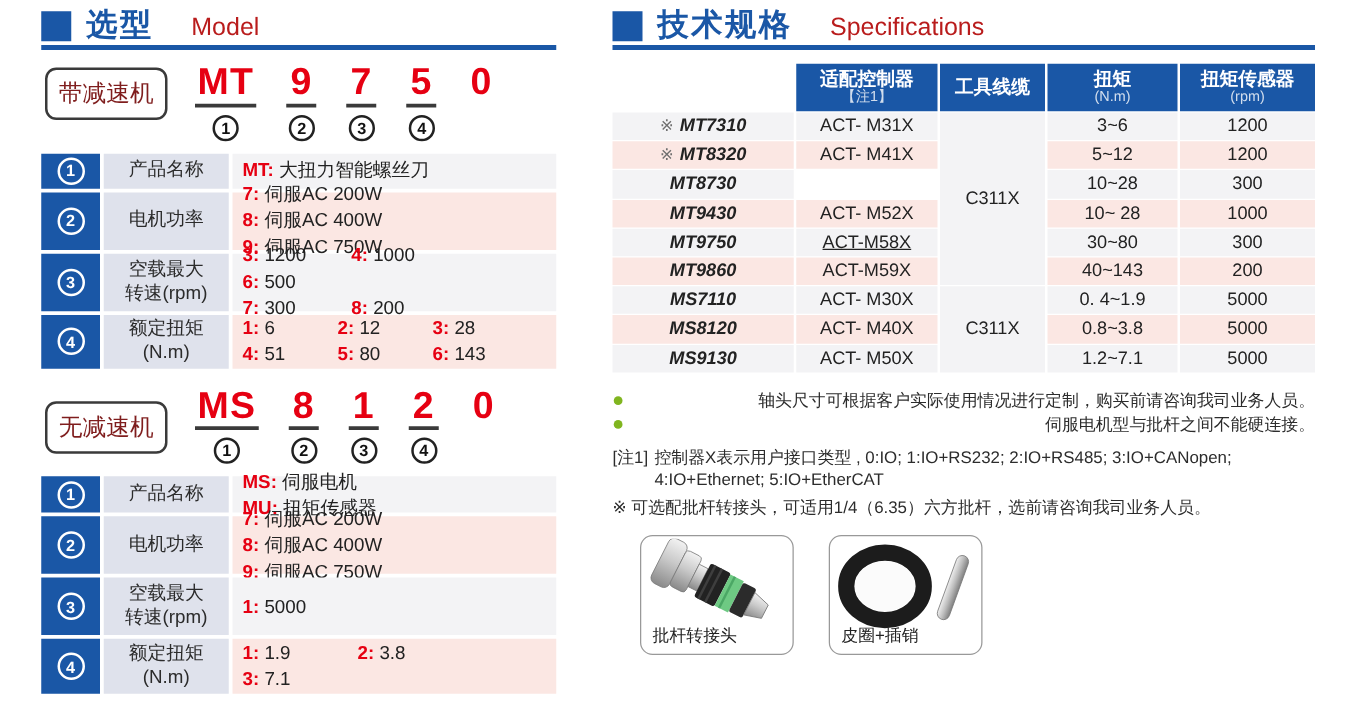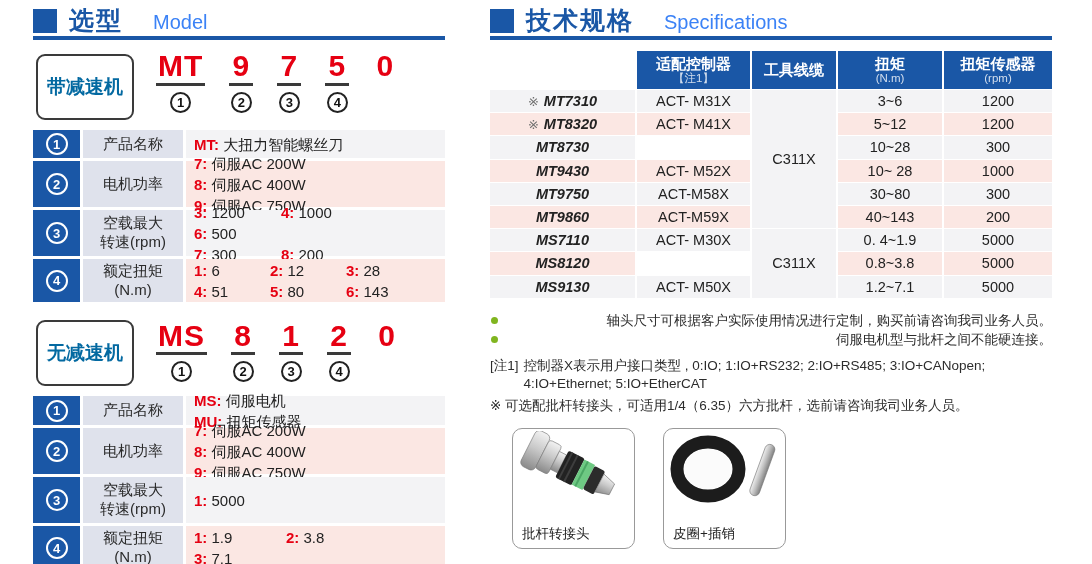--- a/index.html
+++ b/index.html
@@ -14,26 +14,26 @@
     position:relative; overflow:hidden;
   }
   .panel{position:absolute;top:8px;}
   .panel.left{left:33px;width:412px;}
   .panel.right{left:490px;width:562px;}
 
   
   .sec-head{display:flex;align-items:flex-end;gap:12px;border-bottom:4px solid var(--blue,#1a57a6);padding-bottom:3px;}
   .sq{width:24px;height:24px;background:var(--blue,#1a57a6);display:inline-block;}
   .sec-head h2{font-size:25px;font-weight:bold;color:var(--blue,#1a57a6);letter-spacing:2px;line-height:1;}
-  .sec-head .en{font-size:20px;color:#3b82f6;line-height:1.1;margin-left:18px;}
+  .sec-head .en{font-size:20px;color:#b91c1c;line-height:1.1;margin-left:18px;}
 
   
   .code-row{display:flex;align-items:flex-start;margin-top:10px;margin-left:3px;}
   .code-row.second{margin-top:14px;align-items:center;}
-  .tag{border:2px solid var(--boxborder,#3a3a3a);border-radius:9px;padding:18px 9px;font-size:19px;font-weight:bold;color:#0369a1;margin-top:4px;white-space:nowrap;}
+  .tag{border:2px solid var(--boxborder,#3a3a3a);border-radius:9px;padding:6px 9px;font-size:19px;font-weight:normal;color:#7f1d1d;margin-top:4px;white-space:nowrap;}
   .code-groups{display:flex;gap:24px;margin-left:22px;}
   .cg{display:flex;flex-direction:column;align-items:center;min-width:24px;}
   .cch{font-size:30px;font-weight:bold;color:var(--red,#e60012);line-height:1.05;letter-spacing:1px;padding:0 2px;}
   .cul{display:block;width:100%;border-top:3px solid #3a3a3a;margin-top:1px;}
   .cg.nocirc .cul{border-top:none;}
   .circ{display:inline-flex;align-items:center;justify-content:center;border-radius:50%;font-weight:bold;}
   .circ.dark{width:21px;height:21px;border:2px solid #222;color:#111;font-size:13px;margin-top:6px;background:#fff;}
   .circ.light{width:22px;height:22px;border:2px solid #fff;color:#fff;font-size:13px;}
 
   
@@ -63,21 +63,21 @@
   .notes{margin-top:13px;font-size:13.5px;color:#2c2c2c;}
   .notes ul{list-style:none;}
   .notes li{position:relative;padding-left:15px;line-height:19px;text-align:right;}
   .notes li::before{content:'';position:absolute;left:1px;top:6px;width:7px;height:7px;border-radius:50%;background:var(--green,#80b51f);}
   .note1{display:flex;margin-top:8px;line-height:18px;}
   .note1-tag{white-space:nowrap;margin-right:5px;}
   .star-note{margin-top:4px;line-height:18px;}
 
   
   .photos{display:flex;gap:28px;margin:13px 0 0 22px;}
-  .photo{width:123px;height:121px;border:1px solid #999;border-radius:10px;background:#fff;position:relative;overflow:hidden;}
+  .photo{width:123px;height:96px;border:1px solid #999;border-radius:10px;background:#fff;position:relative;overflow:hidden;}
   .photo svg{position:absolute;top:2px;left:2px;}
   .photo figcaption{position:absolute;left:9px;bottom:5px;font-size:13.5px;color:#222;}
 </style>
 </head>
 <body>
 
 <div class="page">
 
   <section class="panel left">
     <header class="sec-head">
@@ -264,32 +264,33 @@
         <div class="sc pink" style="grid-area: 3 / 5;">1200</div>
         <div class="sc model plain" style="grid-area: 4 / 1;">MT8730</div>
         <div class="sc plain" style="grid-area: 4 / 2; margin-top: 37px;">ACT- M47X</div>
         <div class="sc plain" style="grid-area: 4 / 4;">10~28</div>
         <div class="sc plain" style="grid-area: 4 / 5;">300</div>
         <div class="sc model pink" style="grid-area: 5 / 1;">MT9430</div>
         <div class="sc pink" style="grid-area: 5 / 2;">ACT- M52X</div>
         <div class="sc pink" style="grid-area: 5 / 4;">10~ 28</div>
         <div class="sc pink" style="grid-area: 5 / 5;">1000</div>
         <div class="sc model plain" style="grid-area: 6 / 1;">MT9750</div>
-        <div class="sc plain" style="grid-area: 6 / 2;">ACT-M58X</div>
+        <div class="sc plain" style="grid-area: 6 / 2; text-decoration: underline;">ACT-M58X</div>
         <div class="sc plain" style="grid-area: 6 / 4;">30~80</div>
         <div class="sc plain" style="grid-area: 6 / 5;">300</div>
         <div class="sc model pink" style="grid-area: 7 / 1;">MT9860</div>
         <div class="sc pink" style="grid-area: 7 / 2;">ACT-M59X</div>
         <div class="sc pink" style="grid-area: 7 / 4;">40~143</div>
         <div class="sc pink" style="grid-area: 7 / 5;">200</div>
         <div class="sc model plain" style="grid-area: 8 / 1;">MS7110</div>
         <div class="sc plain" style="grid-area: 8 / 2;">ACT- M30X</div>
         <div class="sc plain" style="grid-area: 8 / 4;">0. 4~1.9</div>
         <div class="sc plain" style="grid-area: 8 / 5;">5000</div>
         <div class="sc model pink" style="grid-area: 9 / 1;">MS8120</div>
+        <div class="sc pink" style="grid-area: 9 / 2;">ACT- M40X</div>
         <div class="sc pink" style="grid-area: 9 / 4;">0.8~3.8</div>
         <div class="sc pink" style="grid-area: 9 / 5;">5000</div>
         <div class="sc model plain" style="grid-area: 10 / 1;">MS9130</div>
         <div class="sc plain" style="grid-area: 10 / 2;">ACT- M50X</div>
         <div class="sc plain" style="grid-area: 10 / 4;">1.2~7.1</div>
         <div class="sc plain" style="grid-area: 10 / 5;">5000</div>
         <div class="sc plain" style="grid-area: 2 / 3 / span 6;">C311X</div>
         <div class="sc plain" style="grid-area: 8 / 3 / span 3;">C311X</div>
       </div>
 

